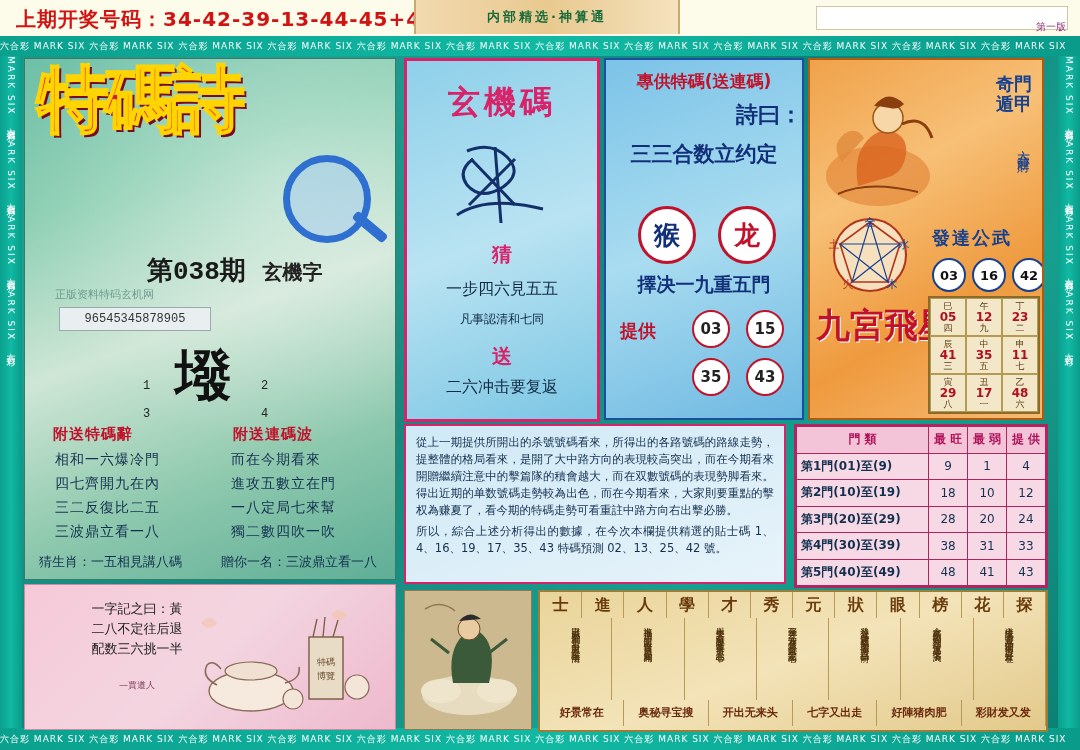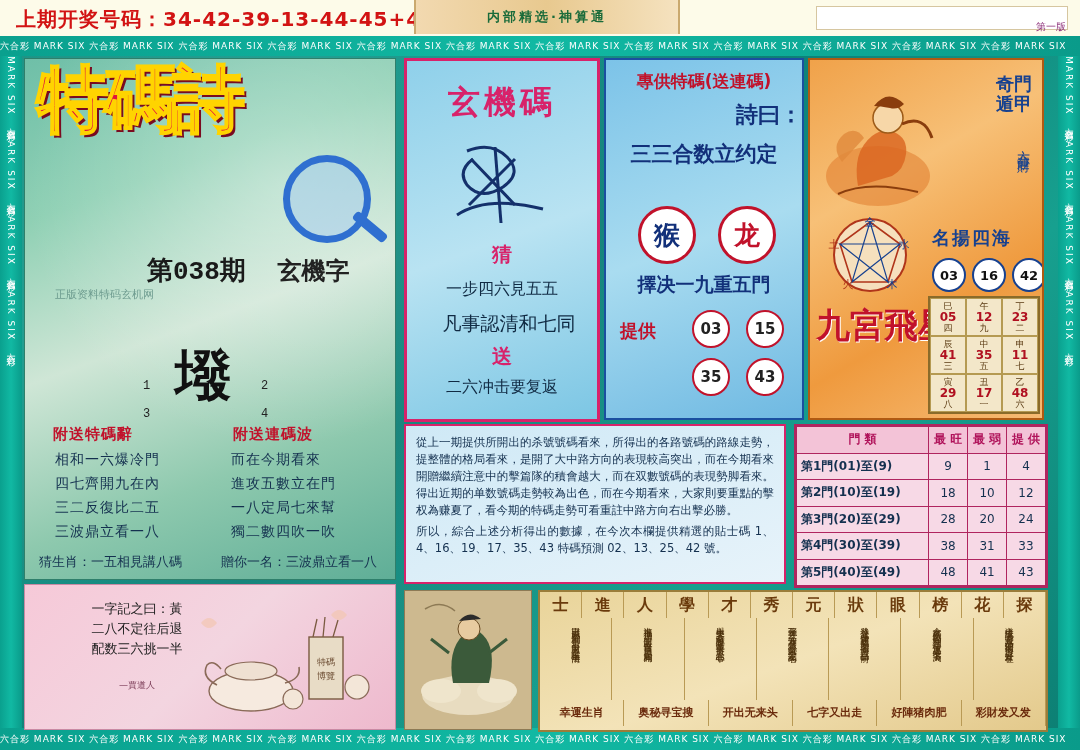--- a/index.html
+++ b/index.html
@@ -46,21 +46,21 @@
     border:1px solid #2f7f6b;font-family:Liberation Mono, monospace;}
   .title-main{position:absolute;left:12px;top:10px;width:300px;height:110px;}
   .title-main .cn{font-size:72px;font-weight:bold;line-height:1;
     color:#e0143c;-webkit-text-stroke:2px #ffd400;letter-spacing:-4px;
     text-shadow:3px 3px 0 #7a0b20;}
   .magnifier{position:absolute;left:258px;top:96px;width:74px;height:74px;border:7px solid #2f6fd0;
     border-radius:50%;background:rgba(160,200,245,.45);}
   .magnifier:after{content:"";position:absolute;left:60px;top:60px;width:40px;height:10px;
     background:#2f6fd0;transform:rotate(40deg);border-radius:4px;}
   .issue{position:absolute;left:122px;top:194px;font-size:26px;font-weight:bold;color:#1a1a1a;}
-  .issue .sub{font-size:24px;margin-left:16px;color:#222;}
+  .issue .sub{font-size:20px;margin-left:1px;color:#222;}
   .codebox{position:absolute;left:34px;top:248px;width:150px;height:22px;background:#e9eef0;
     border:1px solid #9aa;font-size:12px;color:#333;text-align:center;line-height:22px;}
   .watermark{position:absolute;left:30px;top:228px;font-size:11px;color:#5b8b80;opacity:.8;}
   .bigword{position:absolute;left:150px;top:280px;font-size:56px;font-weight:bold;color:#111;}
   .num1{position:absolute;left:118px;top:320px;font-size:12px;color:#222;}
   .num2{position:absolute;left:236px;top:320px;font-size:12px;color:#222;}
   .num3{position:absolute;left:118px;top:348px;font-size:12px;color:#222;}
   .num4{position:absolute;left:236px;top:348px;font-size:12px;color:#222;}
 
   .colhead{position:absolute;font-size:15px;font-weight:bold;color:#c1122b;letter-spacing:1px;}
@@ -76,21 +76,21 @@
 
   
   .bluepanel{position:absolute;left:404px;top:58px;width:190px;height:358px;
     background:linear-gradient(160deg,#8fd0ea,#b9e3f2,#7cc6e4);border:3px solid #d8226a;}
   .bp-title{position:absolute;top:20px;left:0;width:100%;text-align:center;font-size:32px;
     font-weight:bold;color:#d8226a;letter-spacing:4px;}
   .scribble{position:absolute;left:30px;top:76px;width:130px;height:100px;}
   .bp-guess{position:absolute;top:180px;left:0;width:100%;text-align:center;font-size:20px;
     font-weight:bold;color:#d8226a;}
   .bp-l1{position:absolute;top:218px;left:0;width:100%;text-align:center;font-size:16px;color:#102a43;}
-  .bp-l2{position:absolute;top:250px;left:0;width:100%;text-align:center;font-size:19px;color:#102a43;margin-left:7px;}
+  .bp-l2{position:absolute;top:250px;left:0;width:100%;text-align:center;font-size:12px;color:#102a43;}
   .bp-send{position:absolute;top:282px;left:0;width:100%;text-align:center;font-size:20px;
     font-weight:bold;color:#d8226a;}
   .bp-l3{position:absolute;top:316px;left:0;width:100%;text-align:center;font-size:16px;color:#102a43;}
 
   
   .bluepanel2{position:absolute;left:604px;top:58px;width:196px;height:358px;
     background:linear-gradient(160deg,#7cc3e8,#a9dcf0,#6fb9e2);border:2px solid #1a4fa0;}
   .bp2-head{position:absolute;top:10px;left:0;width:100%;text-align:center;font-size:17px;
     font-weight:bold;color:#c1122b;}
   .bp2-shi{position:absolute;top:40px;left:0;width:100%;text-align:right;font-size:22px;
@@ -193,20 +193,21 @@
   <div class="leftpanel">
     <div class="title-main">
       <div class="cn">特碼詩</div>
     </div>
     <div class="magnifier"></div>
     <div class="issue">
       <span>第038期</span>
       <span class="sub">玄機字</span>
     </div>
     <div class="watermark">正版资料特码玄机网</div>
+    <div class="codebox">96545345878905</div>
     <div class="bigword">墢</div>
     <div class="num1">1</div>
     <div class="num2">2</div>
     <div class="num3">3</div>
     <div class="num4">4</div>
 
     <div class="colhead" style="left:28px;top:366px;">附送特碼辭</div>
     <div class="colitem" style="left:30px;top:392px;">相和一六爆冷門</div>
     <div class="colitem" style="left:30px;top:416px;">四七齊開九在內</div>
     <div class="colitem" style="left:30px;top:440px;">三二反復比二五</div>
@@ -294,21 +295,21 @@
     <svg class="op-wuxing" viewBox="0 0 104 90">
       <circle cx="52" cy="45" r="36" fill="#f6e0bd" stroke="#b0351a" stroke-width="2"></circle>
       <polygon points="52,12 82,34 70,72 34,72 22,34" fill="none" stroke="#b0351a" stroke-width="1.6"></polygon>
       <polygon points="52,12 70,72 22,34 82,34 34,72" fill="none" stroke="#17418f" stroke-width="1.2"></polygon>
       <text x="52" y="16" font-size="11" text-anchor="middle" fill="#17418f">金</text>
       <text x="86" y="38" font-size="11" text-anchor="middle" fill="#17418f">水</text>
       <text x="74" y="78" font-size="11" text-anchor="middle" fill="#17418f">木</text>
       <text x="30" y="78" font-size="11" text-anchor="middle" fill="#b0351a">火</text>
       <text x="16" y="38" font-size="11" text-anchor="middle" fill="#b0351a">土</text>
     </svg>
-    <div class="op-wx-label">名揚四海</div>
+    <div class="op-wx-label">發達公武</div>
     <div class="op-balls">
       <div class="op-ball">03</div>
       <div class="op-ball">16</div>
       <div class="op-ball">42</div>
     </div>
     <div class="op-big">九宮飛星運財</div>
     <div class="op-grid">
       <div class="op-cell">
           <span>巳</span>
           <b>05</b>
@@ -472,21 +473,21 @@
 名滿天下</div>
         </div>
       <div class="gc">
           <div class="gtxt">道生成陰
 金藏六品
 揚名四海
 好景常在</div>
         </div>
     </div>
     <div class="gold-foot">
-      <div>幸運生肖</div>
+      <div>好景常在</div>
       <div>奥秘寻宝搜</div>
       <div>开出无来头</div>
       <div>七字又出走</div>
       <div>好陣猪肉肥</div>
       <div>彩財发又发</div>
     </div>
   </div>
 
 </div>
 

